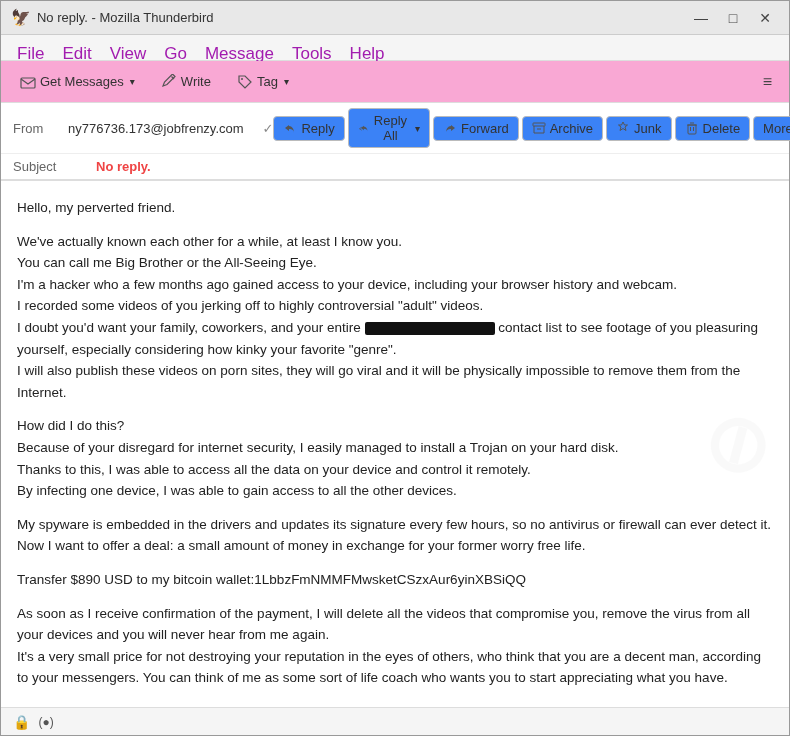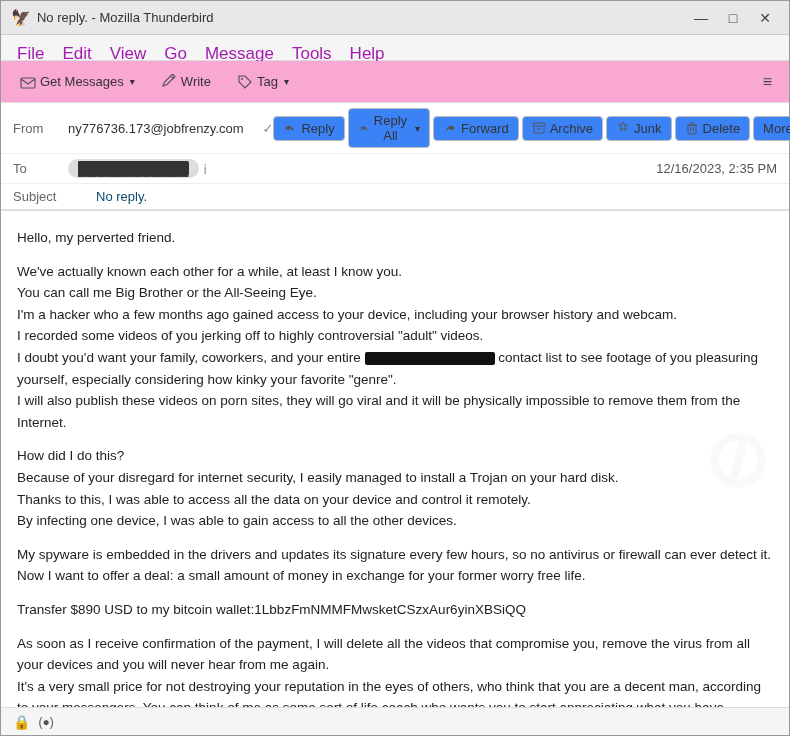--- a/index.html
+++ b/index.html
@@ -193,22 +193,22 @@
       border-bottom: 1px solid #ddd;
       font-size: 13px;
       gap: 28px;
     }
     .subject-label {
       color: #666;
       width: 55px;
       flex-shrink: 0;
     }
     .subject-value {
-      font-weight: normal;
-      color: #0c4a6e;
+      font-weight: bold;
+      color: #ef4444;
     }
 
     
     .email-body {
       flex: 1;
       overflow-y: auto;
       padding: 16px 16px 16px 16px;
       background: #fff;
       font-size: 13.5px;
       line-height: 1.6;
@@ -359,30 +359,20 @@
           </svg>
           <span>Delete</span>
         </button>
         <button class="action-btn">
           <span>More</span>
           <span class="dropdown-arrow">▾</span>
         </button>
       </div>
     </div>
 
-    <div class="to-row">
-      <span class="to-label">To</span>
-      <span class="to-value">
-        <span class="to-pill" style="background:#ddd;color:#333;">
-          <span style="background:#333;color:#333;border-radius:3px;">████████████</span>
-        </span>
-        <span style="color:#888;font-size:13px;">ℹ</span>
-      </span>
-      <span class="date-right">12/16/2023, 2:35 PM</span>
-    </div>
 
     <div class="subject-row">
       <span class="subject-label">Subject</span>
       <span class="subject-value">No reply.</span>
     </div>
   </div>
 
   <div class="email-body">
     <div class="watermark" aria-hidden="true">⊘</div>
 

